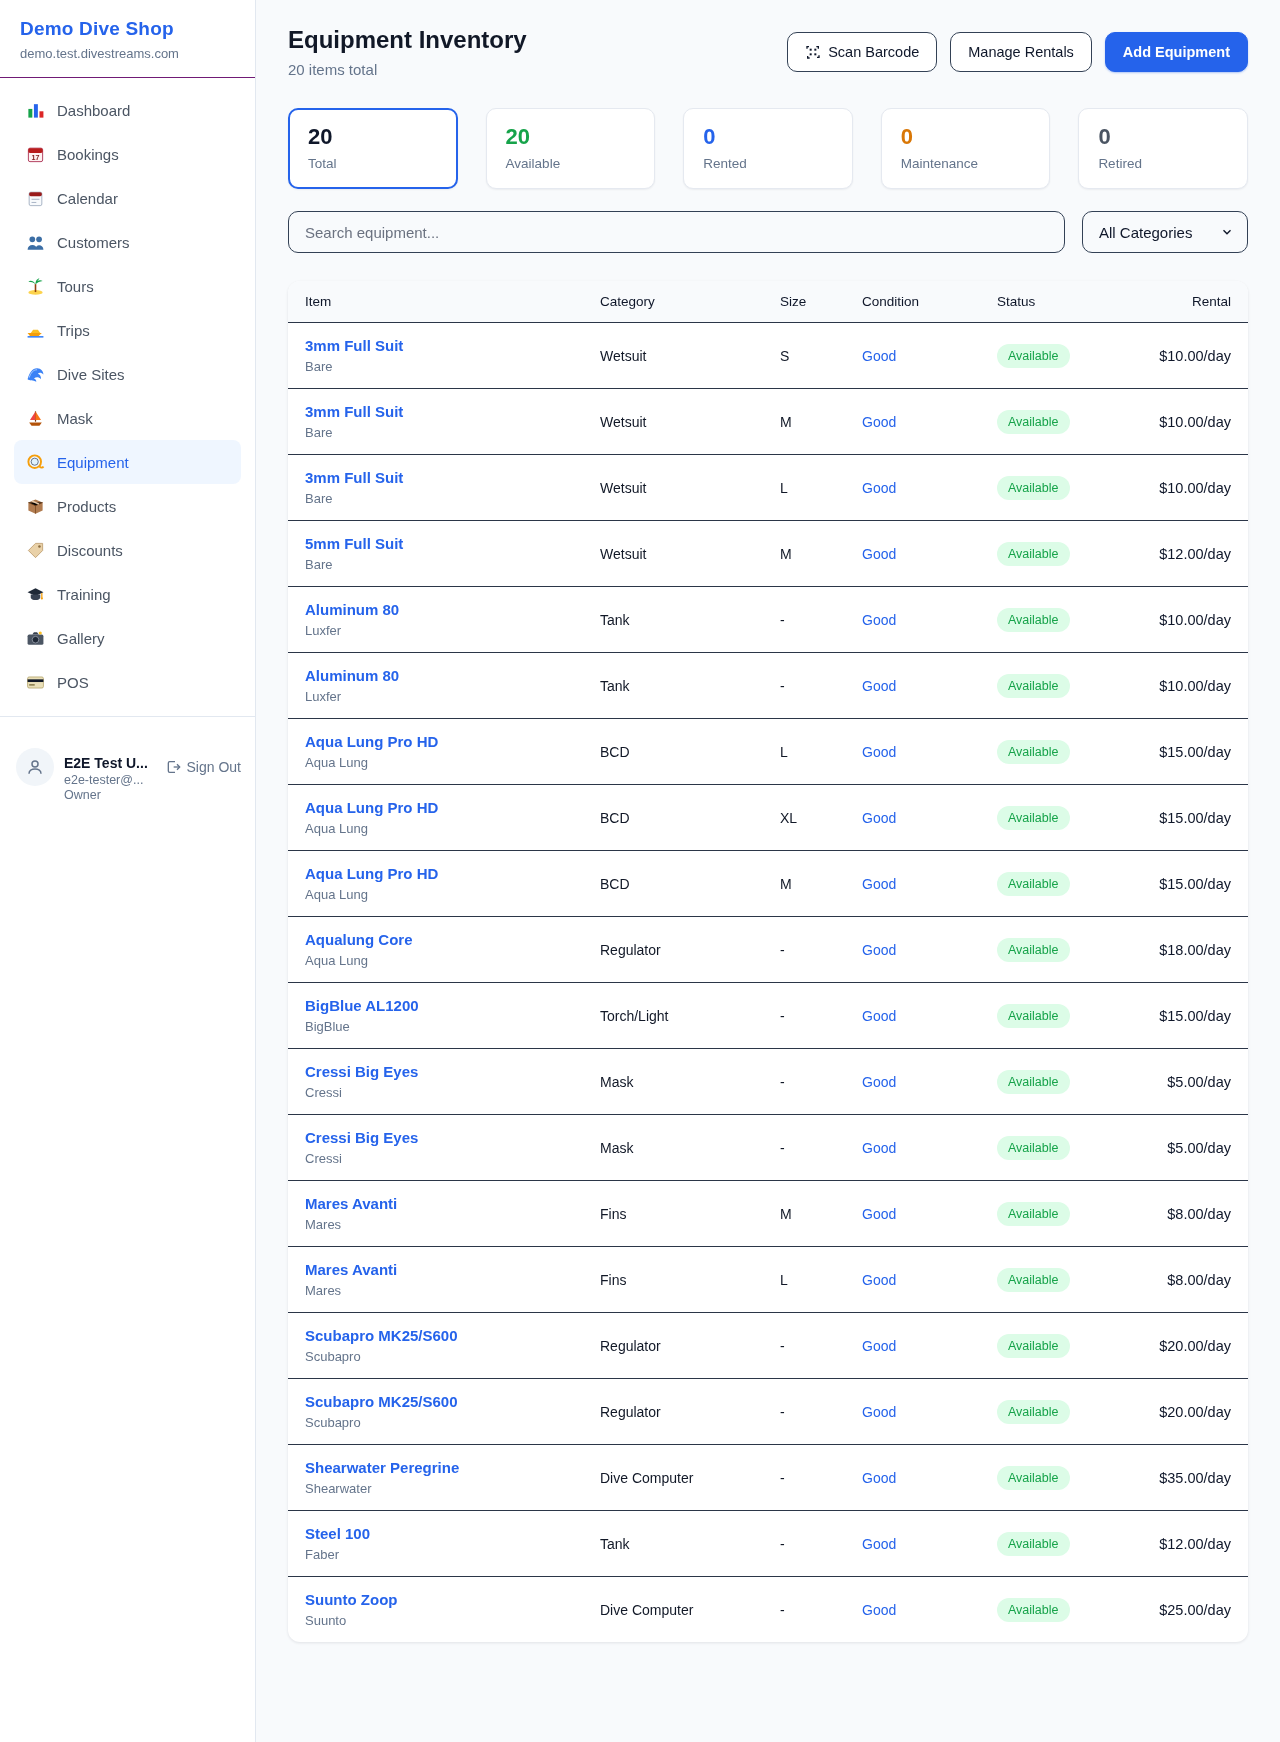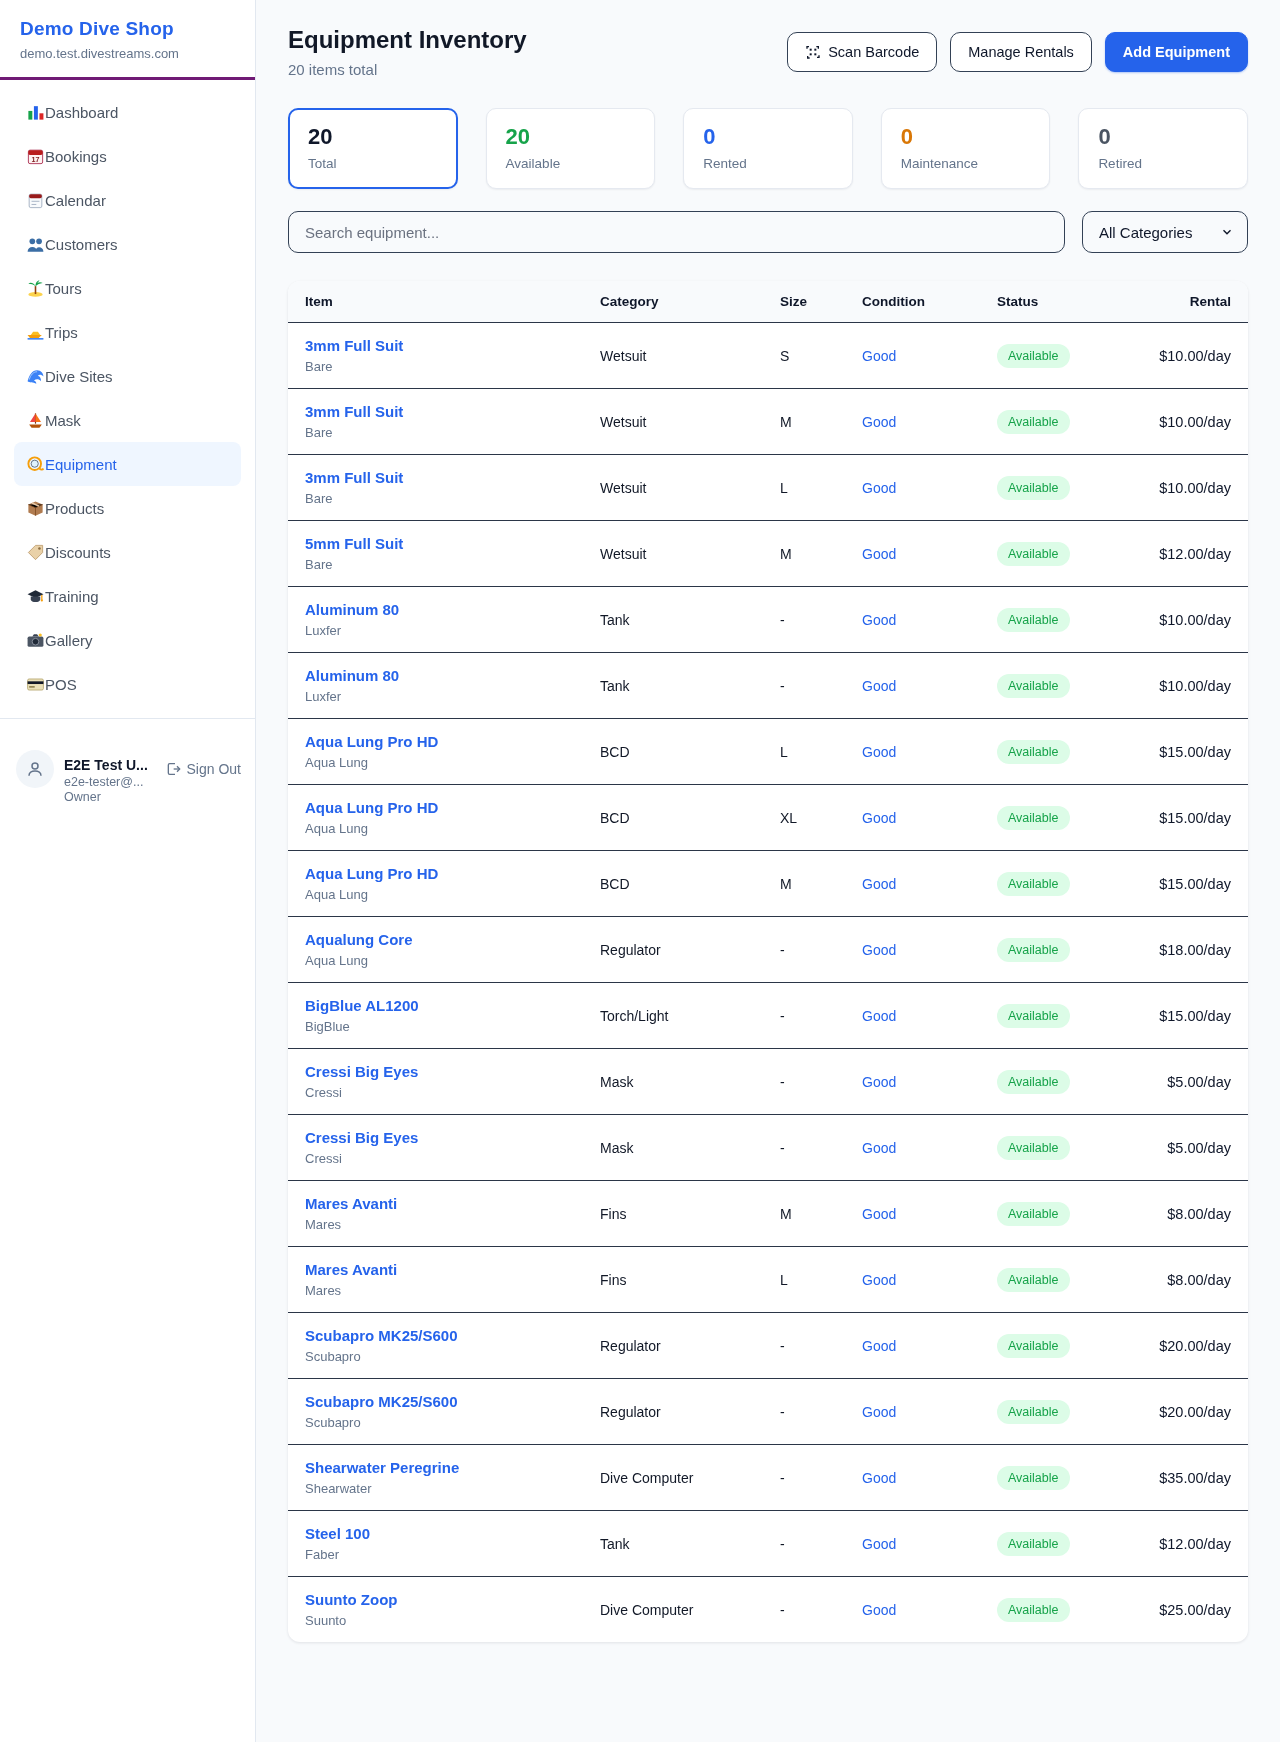--- a/index.html
+++ b/index.html
@@ -6,26 +6,26 @@
   html,body { width:1280px; }
   body {
     font-family:"Liberation Sans","DejaVu Sans",sans-serif;
     background:#f8fafc; color:#0f172a; height:1742px; position:relative;
   }
   
   .sidebar {
     position:absolute; left:0; top:0; width:256px; height:1742px;
     background:#ffffff; border-right:1px solid #e2e8f0; display:flex; flex-direction:column;
   }
-  .sidebar-header { padding:18px 20px 16px; border-bottom:3px solid #701a75; }
+  .sidebar-header { padding:18px 20px 16px; border-bottom:1px solid #701a75; }
   .brand { color:#2563eb; font-size:19px; font-weight:800; letter-spacing:.2px; }
   .domain { color:#64748b; font-size:13px; margin-top:6px; }
   .nav { padding:10px 14px 8px; }
   .nav-item {
-    display:flex; align-items:center; gap:0; padding:10px 12px; border-radius:8px;
+    display:flex; align-items:center; gap:12px; padding:10px 12px; border-radius:8px;
     color:#4b5563; font-size:15px; cursor:pointer; height:44px;
   }
   .nav-item.active { background:#eff6ff; color:#2563eb; font-weight:500; }
   .nav-icon { width:19px; height:19px; display:inline-flex; align-items:center; justify-content:center; flex:0 0 19px; }
   .nav-icon svg { width:19px; height:19px; }
   .sidebar-footer {
     border-top:1px solid #e2e8f0; margin-top:4px; padding:14px 14px 14px 16px;
     display:flex; align-items:center; gap:10px;
   }
   .avatar { width:38px; height:38px; border-radius:50%; background:#f1f5f9; display:flex; align-items:center; justify-content:center; flex:0 0 38px; }
@@ -65,21 +65,21 @@
   .select-box {
     width:166px; height:42px; border:1px solid #334155; border-radius:10px; background:#f8fafc;
     display:flex; align-items:center; justify-content:space-between; padding:0 13px 0 16px;
     font-size:15px; color:#0f172a; cursor:pointer;
   }
   
   .table-card { background:#ffffff; border-radius:12px; box-shadow:0 1px 3px rgba(15,23,42,.1); overflow:hidden; }
   table { width:100%; border-collapse:collapse; table-layout:fixed; }
   col.c-item{width:295px} col.c-cat{width:180px} col.c-size{width:82px} col.c-cond{width:135px} col.c-status{width:150px} col.c-rental{width:auto}
   thead th {
-    background:#f8fafc; text-align:left; font-size:13.5px; font-weight:700; color:#0f172a;
+    background:#f8fafc; text-align:left; font-size:13.5px; font-weight:400; color:#0f172a;
     padding:13px 17px; border-bottom:1px solid #2b3648;
   }
   thead th.right { text-align:right; }
   tbody td { padding:14px 17px; border-bottom:1px solid #2b3648; vertical-align:middle; font-size:14px; color:#111827; }
   tbody tr:last-child td { border-bottom:none; }
   .item-name { color:#2563eb; font-size:15px; font-weight:700; cursor:pointer; }
   .item-brand { color:#64748b; font-size:13px; margin-top:5px; }
   .cond-link { color:#2563eb; cursor:pointer; }
   .badge {
     display:inline-block; background:#dcfce7; color:#16a34a; border-radius:999px;

